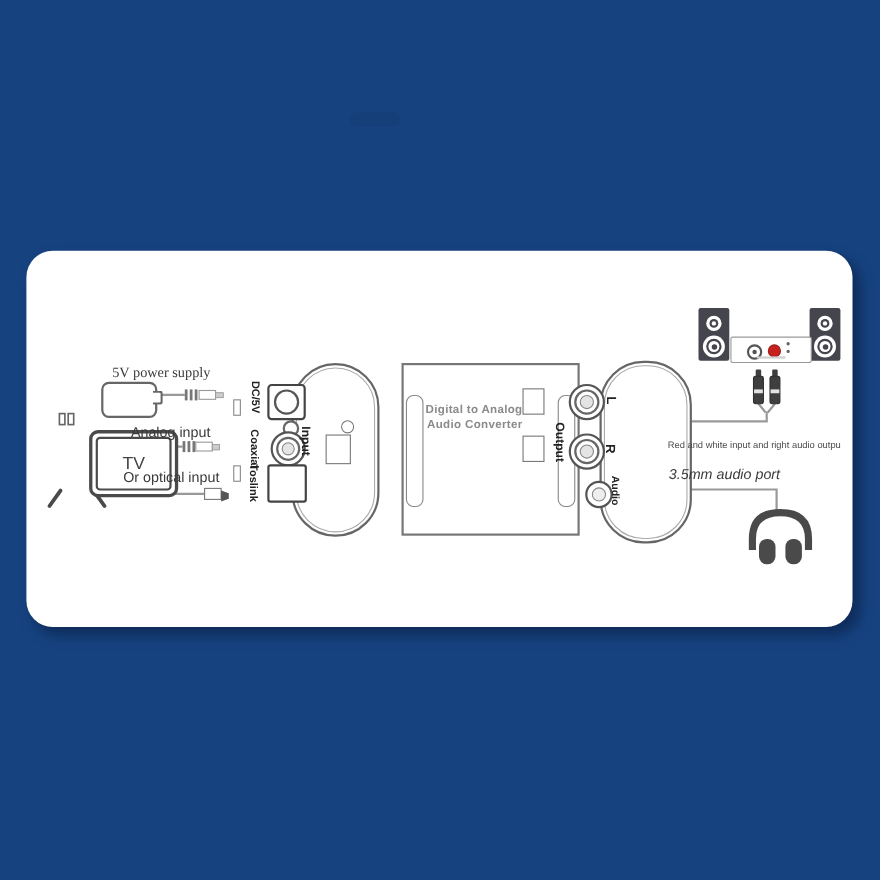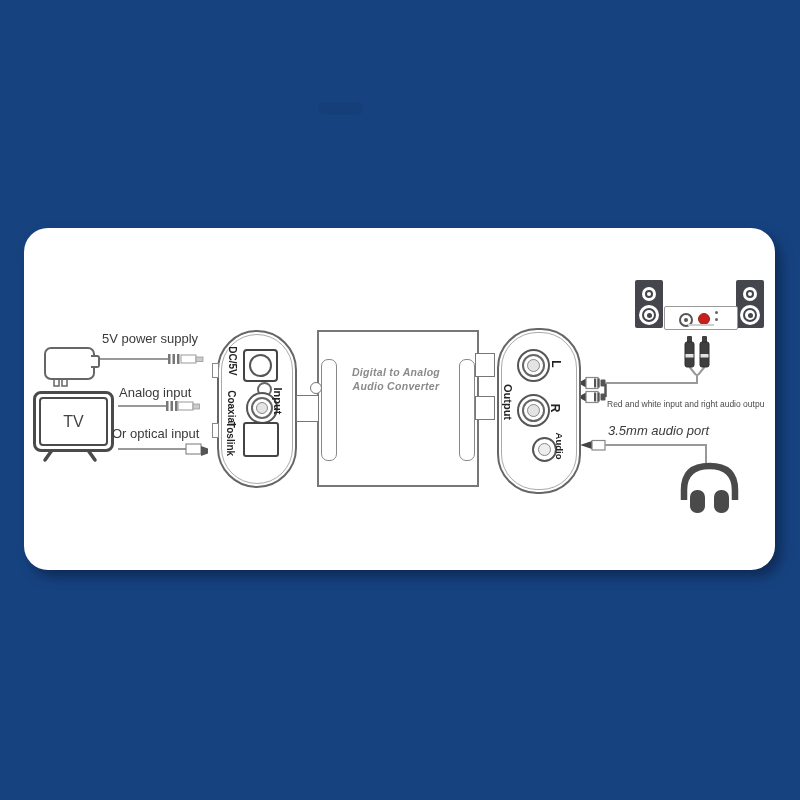--- a/index.html
+++ b/index.html
@@ -12,21 +12,21 @@
   .title { position:absolute; left:0; top:127px; width:800px; text-align:center;
            color:#ffffff; font-size:33px; font-weight:bold; letter-spacing:-1px; }
 
   .footnote { position:absolute; left:0; top:636px; width:800px; text-align:center;
               color:#ffffff; font-size:15px; font-weight:bold; letter-spacing:-0.2px; }
 
   .panel { position:absolute; left:24px; top:228px; width:751px; height:342px;
            background:#ffffff; border-radius:24px;
            box-shadow:6px 7px 12px rgba(5,20,50,0.5); }
 
-  .abs { position:absolute; }
+  .abs { position:absolute;margin-left:48px; }
   .lbl { position:absolute; color:#3a3a3a; font-size:13px; white-space:nowrap; }
   .lbl-sm { position:absolute; color:#4a4a4a; font-size:8.5px; white-space:nowrap; }
 
   .vlabel { position:absolute; white-space:nowrap; font-weight:bold; color:#222;
             transform:translate(-50%,-50%) rotate(90deg); }
 
   
   .adapter-body { left:20px; top:119px; width:47px; height:29px; border:2px solid #666;
                   border-radius:7px; background:#fff; }
   .adapter-nub  { left:67px; top:127px; width:7px; height:9px; border:2px solid #666;
@@ -56,23 +56,23 @@
   .led { position:absolute; left:233px; top:154px; width:11px; height:11px;
          border:2px solid #666; border-radius:50%; background:#fff; }
   .toslink { position:absolute; left:219px; top:194px; width:32px; height:31px;
              border:2px solid #444; border-radius:3px; background:#fff; }
 
   
   .conv-box { left:293px; top:102px; width:158px; height:153px; border:2px solid #777; background:#fff; }
   .conv-strip { position:absolute; top:27px; width:14px; height:100px;
                 border:1.5px solid #888; border-radius:7px; }
   .conv-tab { position:absolute; border:1.5px solid #777; background:#fff; }
-  .conv-text { position:absolute; left:293px; top:138px; width:158px; text-align:center;
+  .conv-text { position:absolute; left:293px; top:138px; width:158px; text-align:right;
                color:#8a8a8a; font-weight:bold; font-size:10.5px; line-height:1.32;
-               letter-spacing:0.3px;font-style:italic; }
+               letter-spacing:0.3px; }
 
   
   .spk { position:absolute; width:28px; height:48px; background:#45454d; border-radius:2px; }
   .amp { position:absolute; left:640px; top:78px; width:72px; height:22px;
          background:#fff; border:1.5px solid #999; border-radius:2px; }
   .amp-knob { position:absolute; left:14px; top:6px; width:10px; height:10px; border:2px solid #555;
               border-radius:50%; background:#fff; }
   .amp-knob-dot { position:absolute; inset:3px; background:#555; border-radius:50%; }
   .amp-red { position:absolute; left:33px; top:6px; width:10px; height:10px; background:#c8201d;
              border:1px solid #922; border-radius:50%; }
@@ -176,21 +176,21 @@
 
       <g>
         <path d="M660 272 V262 Q660 238 685.5 238 Q711 238 711 262 V272" stroke="#4a4a4a" stroke-width="6.5" fill="none"></path>
         <rect x="666" y="262" width="15" height="23" rx="7" fill="#4a4a4a"></rect>
         <rect x="690" y="262" width="15" height="23" rx="7" fill="#4a4a4a"></rect>
       </g>
     </svg>
 
     <div class="abs adapter-body"></div>
     <div class="abs adapter-nub"></div>
-    <div class="lbl" style="left:78px; top:103px;">5V power supply</div>
+    <div class="lbl" style="left:78px; top:103px;font-family:Liberation Serif, serif;">5V power supply</div>
 
     <div class="abs tv">
       <div class="tv-screen">
         <span>TV</span>
       </div>
     </div>
     <div class="lbl" style="left:95px; top:157px;">Analog input</div>
     <div class="lbl" style="left:88px; top:198px;">Or optical input</div>
 
     <div class="abs stadium" style="left:193px; top:102px; width:76px; height:154px;">

